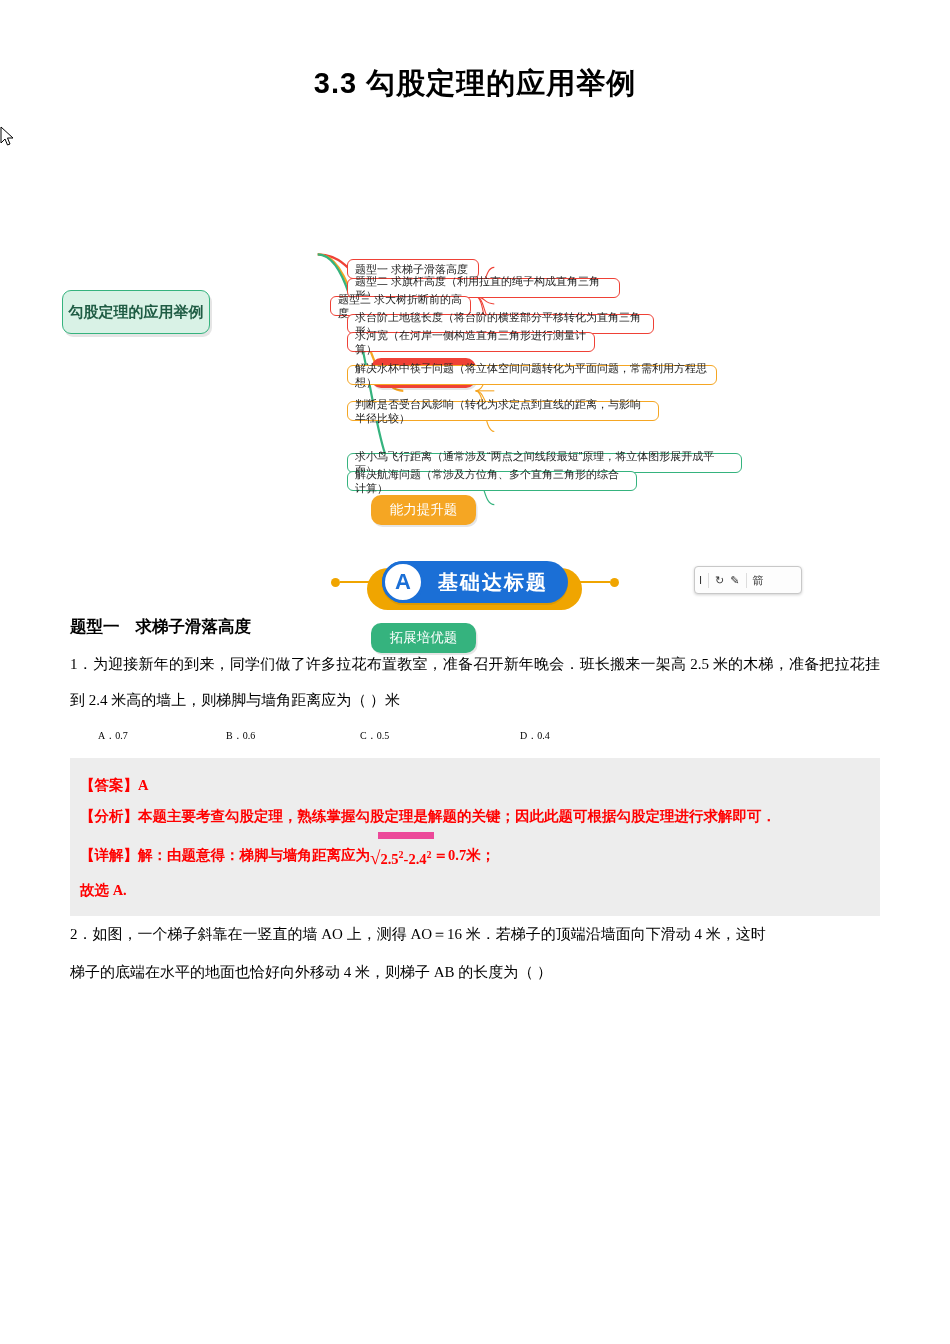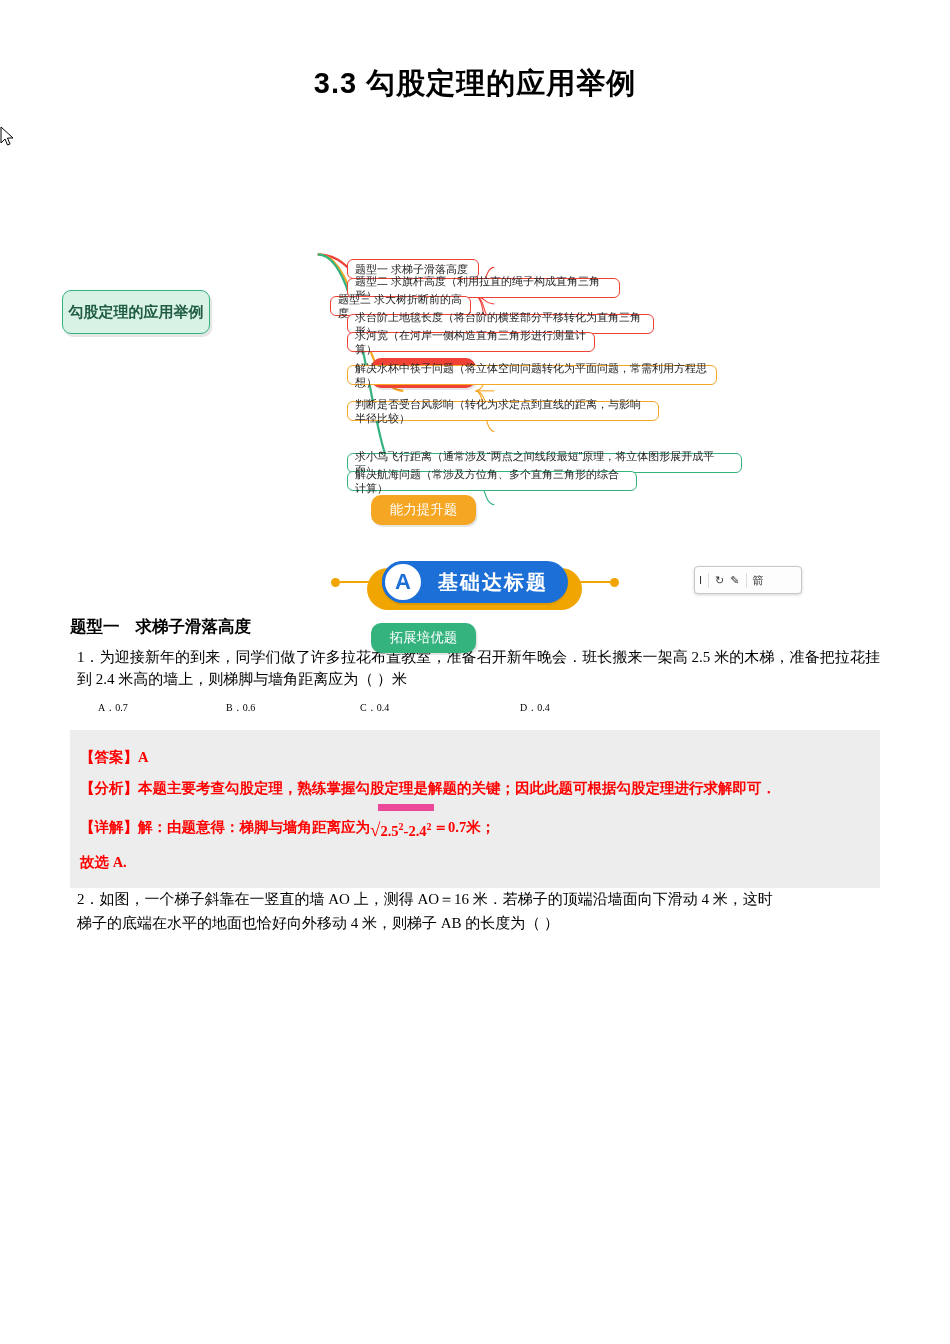--- a/index.html
+++ b/index.html
@@ -151,22 +151,22 @@
   .qtype {
     font-family:"Liberation Sans", sans-serif;
     font-weight:bold;
     font-size:16.5px;
     margin:4px 0 8px 0;
   }
   .qtype .sp { display:inline-block; width:16px; }
 
   p.para {
     font-size:15px;
-    line-height:22px;
-    margin:0 0 2px 7px;
+    line-height:36px;
+    margin:0 0 2px 0;
     text-align:justify;
   }
   .choices {
     font-size:10px;
     line-height:32px;
     margin:2px 0 4px 0;
     padding-left:28px;
     display:flex;
   }
   .choices span { display:inline-block; }
@@ -280,21 +280,21 @@
 
     <div class="qtype">
       <span>题型一</span><span class="sp"></span><span>求梯子滑落高度</span>
     </div>
 
     <p class="para">1．为迎接新年的到来，同学们做了许多拉花布置教室，准备召开新年晚会．班长搬来一架高 2.5 米的木梯，准备把拉花挂到 2.4 米高的墙上，则梯脚与墙角距离应为（    ）米</p>
 
     <div class="choices">
       <span class="c1">A．0.7</span>
       <span class="c2">B．0.6</span>
-      <span class="c3">C．0.4</span>
+      <span class="c3">C．0.5</span>
       <span class="c4">D．0.4</span>
     </div>
 
     <div class="answer-box">
       <p class="line">
         <span>【答案】</span><span>A</span>
       </p>
       <p class="line">
         <span>【分析】</span><span>本题主要考查勾股定理，熟练掌握勾股定理是解题的关键；因此此题可根据勾股定理进行求解即可．</span>
       </p>

